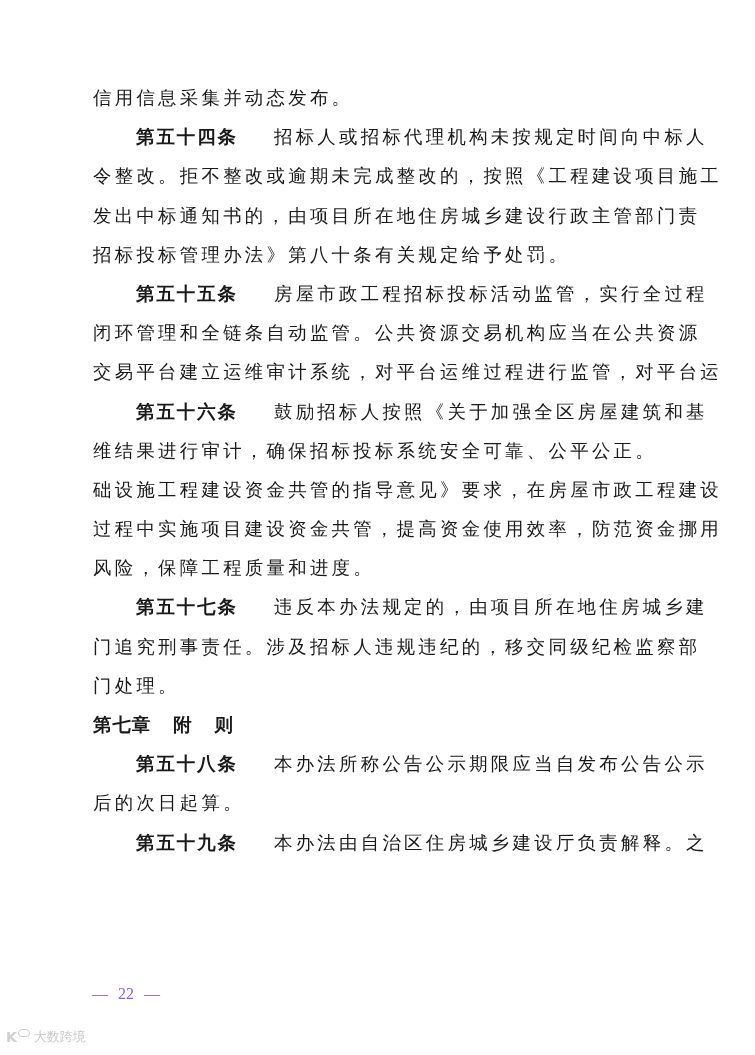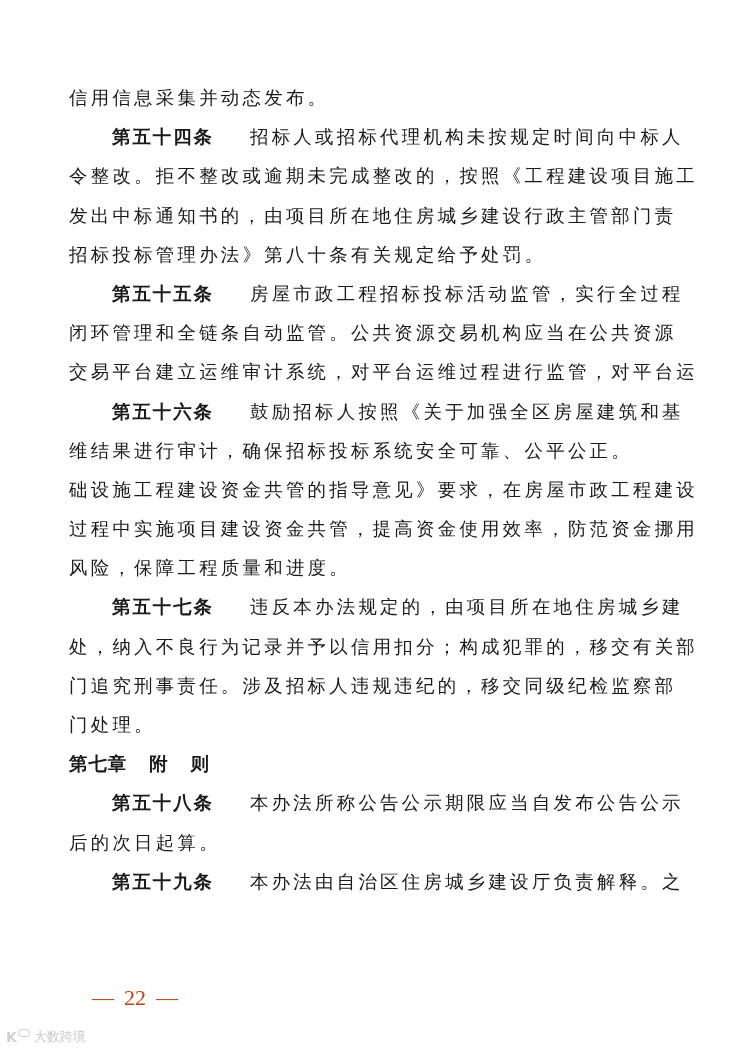--- a/index.html
+++ b/index.html
@@ -1,28 +1,28 @@
 <!DOCTYPE html>
 <html><head>
 <meta charset="utf-8">
 <style>
   html, body { margin: 0; padding: 0; background: #ffffff; }
   body { width: 755px; height: 1055px; position: relative; overflow: hidden;
          font-family: "DejaVu Serif", "Liberation Serif", serif; color: #1a1a1a; }
   .page { position: absolute; left: 0; top: 0; width: 755px; height: 1055px; }
-  .content { position: absolute; left: 69px; top: 78px; width: 610px; }
+  .content { position: absolute; left: 93px; top: 78px; width: 610px; }
   .line { height: 39.2px; line-height: 39.2px; font-size: 18.4px; letter-spacing: 3.3px;
           white-space: nowrap; overflow: visible; }
   .indent { padding-left: 43px; }
   .art-label { font-weight: bold; font-family: "DejaVu Sans", "Liberation Sans", sans-serif;
                letter-spacing: 2px; margin-right: 36px; }
   .chapter { text-align: left; font-weight: bold; font-family: "DejaVu Sans", "Liberation Sans", sans-serif;
              letter-spacing: 1px; padding-right: 0; }
   .chapter .gap { display: inline-block; width: 22px; }
-  .pagenum { position: absolute; left: 82px; top: 985px; font-size: 22px; color: #c2410c;
+  .pagenum { position: absolute; left: 82px; top: 985px; font-size: 16px; color: #8b5cf6;
              font-family: "Liberation Serif", serif; letter-spacing: 0; }
   .pagenum .dash { display: inline-block; margin: 0 10px; }
   .watermark { position: absolute; left: 6px; top: 1028px; font-size: 13px; color: #c8c8c8;
                font-family: "DejaVu Sans", sans-serif; display: flex; align-items: center; gap: 4px; }
   .wm-logo { display: inline-flex; align-items: center; font-weight: bold; color: #cfcfcf; font-size: 14px; }
   .wm-logo .rings { display: inline-block; width: 10px; height: 6px; border: 1.5px solid #cfcfcf;
                     border-radius: 4px; margin-left: 1px; position: relative; top: -4px; }
 </style>
 </head>
 <body>
@@ -40,21 +40,20 @@
     <div class="line">闭环管理和全链条自动监管。公共资源交易机构应当在公共资源</div>
     <div class="line">交易平台建立运维审计系统，对平台运维过程进行监管，对平台运</div>
     <div class="line indent"><span class="art-label">第五十六条</span><span>鼓励招标人按照《关于加强全区房屋建筑和基</span></div>
 
     <div class="line">维结果进行审计，确保招标投标系统安全可靠、公平公正。</div>
     <div class="line">础设施工程建设资金共管的指导意见》要求，在房屋市政工程建设</div>
     <div class="line">过程中实施项目建设资金共管，提高资金使用效率，防范资金挪用</div>
     <div class="line">风险，保障工程质量和进度。</div>
 
     <div class="line indent"><span class="art-label">第五十七条</span><span>违反本办法规定的，由项目所在地住房城乡建</span></div>
-    <div class="line">处，纳入不良行为记录并予以信用扣分；构成犯罪的，移交有关部</div>
     <div class="line">门追究刑事责任。涉及招标人违规违纪的，移交同级纪检监察部</div>
     <div class="line">门处理。</div>
 
     <div class="line chapter"><span>第七章</span><span class="gap"></span><span>附</span><span class="gap"></span><span>则</span></div>
 
     <div class="line indent"><span class="art-label">第五十八条</span><span>本办法所称公告公示期限应当自发布公告公示</span></div>
     <div class="line">后的次日起算。</div>
 
     <div class="line indent"><span class="art-label">第五十九条</span><span>本办法由自治区住房城乡建设厅负责解释。之</span></div>
   </div>

